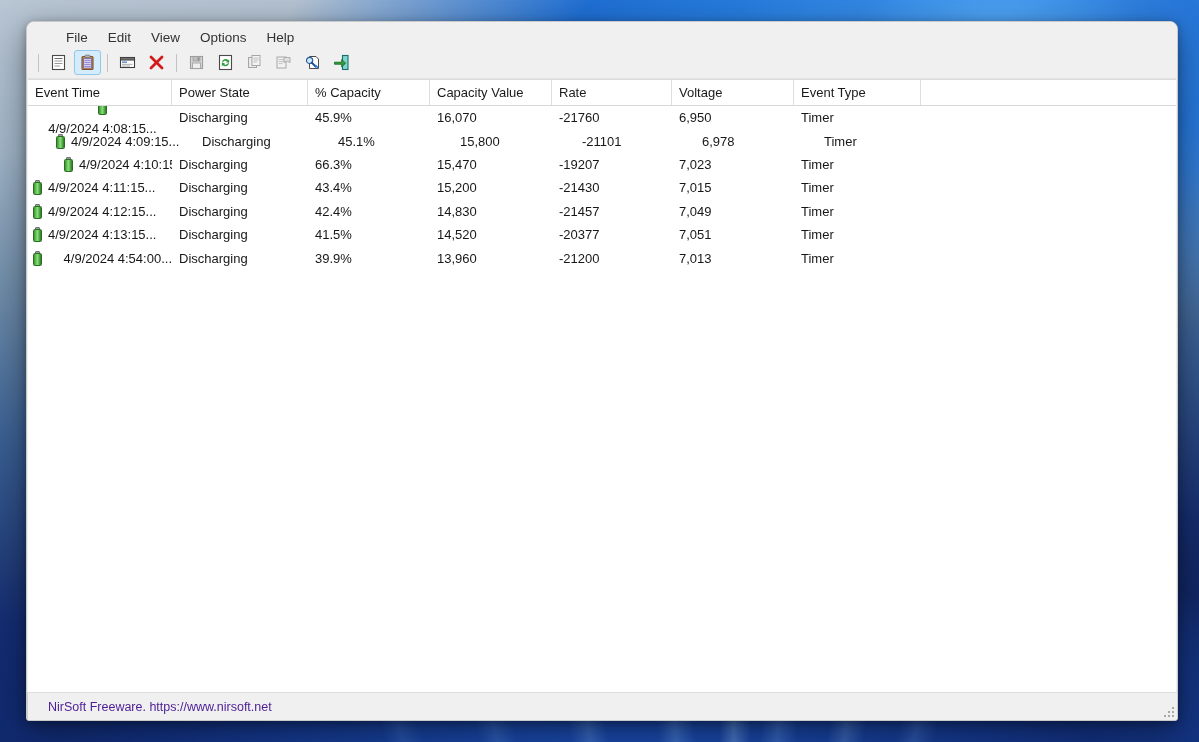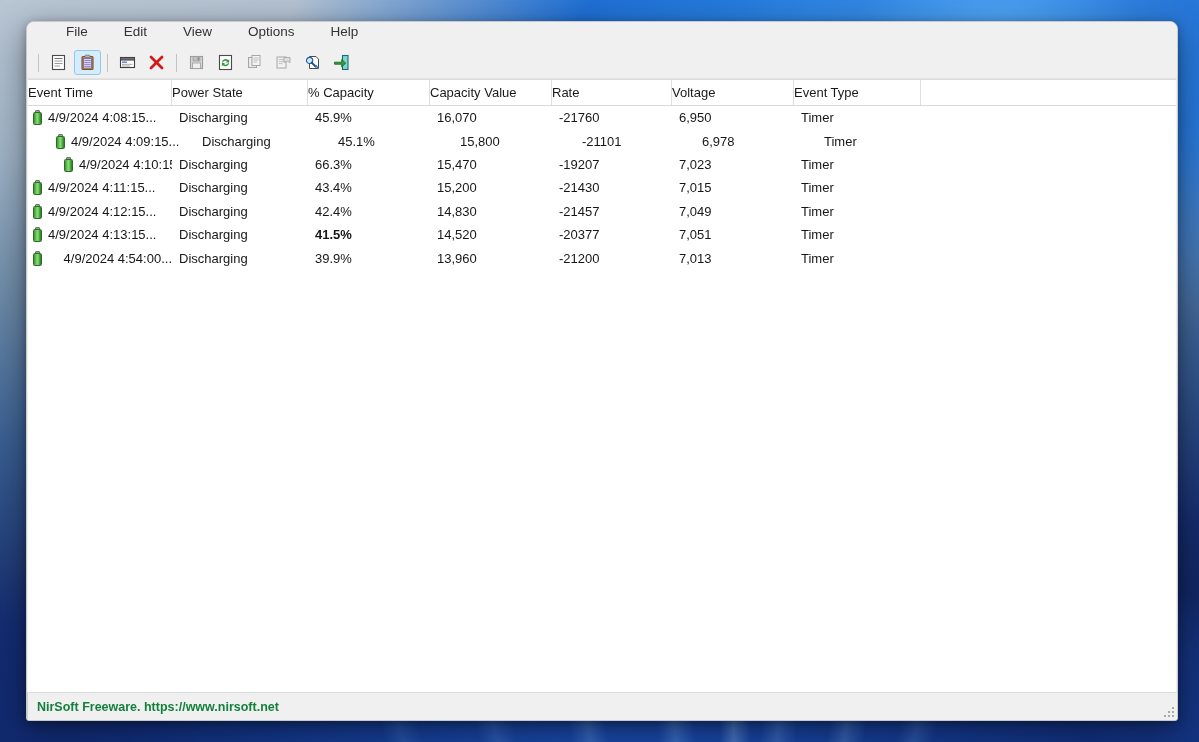--- a/index.html
+++ b/index.html
@@ -121,23 +121,23 @@
     justify-content: center;
     cursor: default;
   }
   .win-btn svg { display: block; }
 
   
   .menubar {
     height: 25px;
     background: #f0f0f0;
     display: flex;
-    align-items: flex-start;
+    align-items: flex-end;
     padding-left: 30px;
-    gap: 18px;
+    gap: 2px;
     flex: none;
   }
   .menu-item {
     font-size: 13.5px;
     color: #333;
     padding: 3px 9px;
     cursor: default;
     line-height: 1;
   }
 
@@ -189,20 +189,21 @@
     display: flex;
     background: #ffffff;
     border-bottom: 1px solid #d8d8d8;
     flex: none;
   }
   .lv-th {
     font-size: 13px;
     color: #1a1a1a;
     display: flex;
     align-items: center;
+    padding-left: 7px;
     border-right: 1px solid #dedede;
     box-sizing: border-box;
     cursor: default;
     overflow: hidden;
     white-space: nowrap;
   }
   .lv-body {
     flex: 1;
     overflow: hidden;
   }
@@ -269,24 +270,24 @@
     box-sizing: border-box;
   }
   .sb-cell.items { width: 369px; }
   .sb-cell.link {
     border-left: 1px solid #cfcfcf;
     flex: 1;
     justify-content: flex-start;
     padding-left: 0;
   }
   .sb-link-text {
-    color: #15803d;
-    font-weight: bold;
+    color: #4c1d95;
+    font-weight: normal;
     font-size: 12.5px;
-    margin-left: 9px;
+    margin-left: 20px;
     white-space: nowrap;
   }
   .grip {
     position: absolute;
     right: 3px; bottom: 3px;
     width: 12px; height: 12px;
     cursor: default;
   }
   .grip span {
     position: absolute;
@@ -420,21 +421,21 @@
       <div class="lv-th" style="width:122px">% Capacity</div>
       <div class="lv-th" style="width:122px">Capacity Value</div>
       <div class="lv-th" style="width:120px">Rate</div>
       <div class="lv-th" style="width:122px">Voltage</div>
       <div class="lv-th" style="width:127px">Event Type</div>
       <div class="lv-th" style="flex:1;border-right:none"></div>
     </div>
 
     <div class="lv-body" id="lv-body">
         <div class="lv-row">
-          <div class="lv-td first" style="width: 144px;">
+          <div class="lv-td first" style="width: 144px; flex-direction: column;">
             <span class="batt-icon">
               <span class="cap"></span>
               <span class="body"></span>
             </span>
             <span>4/9/2024 4:08:15...</span>
           </div>
           <div class="lv-td" style="width: 136px;">Discharging</div>
           <div class="lv-td" style="width: 122px;">45.9%</div>
           <div class="lv-td" style="width: 122px;">16,070</div>
           <div class="lv-td" style="width: 120px;">-21760</div>
@@ -503,21 +504,21 @@
         </div>
         <div class="lv-row">
           <div class="lv-td first" style="width: 144px;">
             <span class="batt-icon">
               <span class="cap"></span>
               <span class="body"></span>
             </span>
             <span>4/9/2024 4:13:15...</span>
           </div>
           <div class="lv-td" style="width: 136px;">Discharging</div>
-          <div class="lv-td" style="width: 122px; font-weight: bold;">41.5%</div>
+          <div class="lv-td" style="width: 122px;">41.5%</div>
           <div class="lv-td" style="width: 122px;">14,520</div>
           <div class="lv-td" style="width: 120px;">-20377</div>
           <div class="lv-td" style="width: 122px;">7,051</div>
           <div class="lv-td" style="width: 127px;">Timer</div>
         </div>
         <div class="lv-row">
           <div class="lv-td first" style="width: 144px; justify-content: space-between;">
             <span class="batt-icon">
               <span class="cap"></span>
               <span class="body"></span>

